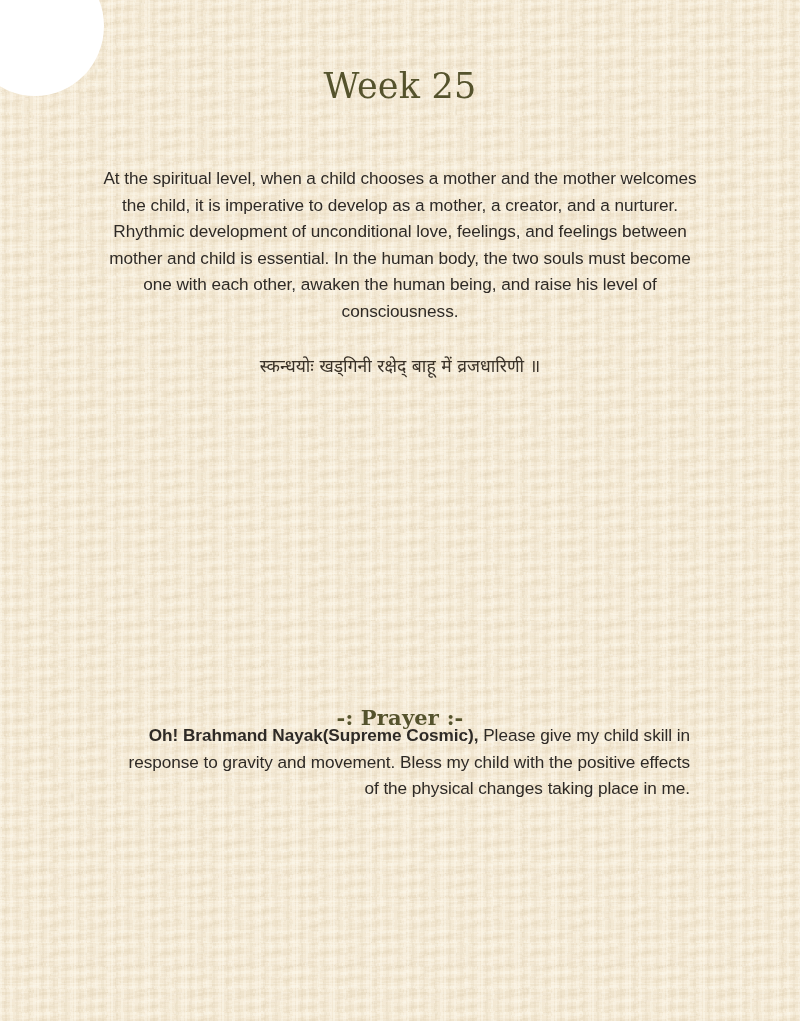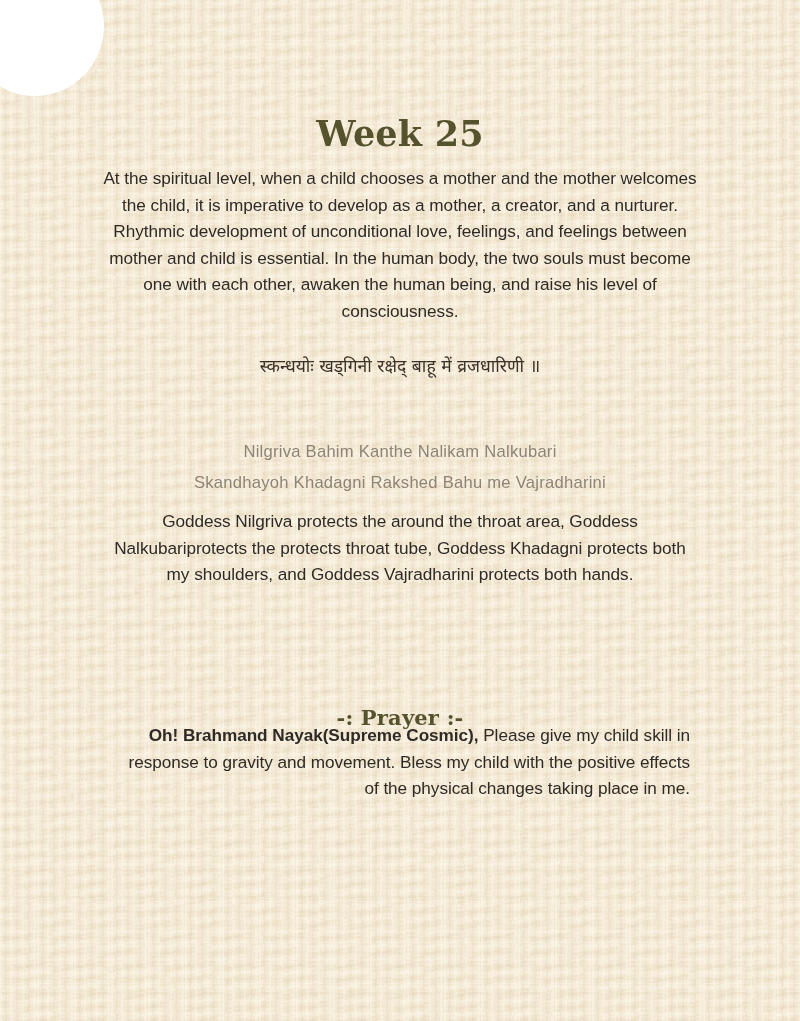--- a/index.html
+++ b/index.html
@@ -93,25 +93,24 @@
     z-index: 3;
   }
 
   .title {
     position: absolute;
     top: 66px;
     left: 0;
     width: 800px;
     text-align: center;
     font-family: "DejaVu Serif", "Liberation Serif", serif;
-    font-weight: 700;
+    font-weight: 400;
     font-size: 35px;
     letter-spacing: .2px;
     color: #55532d;
-    margin-top: 47px;
   }
 
   .intro {
     position: absolute;
     top: 141px;
     left: 100px;
     width: 600px;
     text-align: center;
     font-size: 17.2px;
     line-height: 26.6px;
@@ -198,26 +197,21 @@
 <div class="page">
 
   <div class="title">Week 25</div>
 
   <div class="intro">At the spiritual level, when a child chooses a mother and the mother welcomes the child, it is imperative to develop as a mother, a creator, and a nurturer. Rhythmic development of unconditional love, feelings, and feelings between mother and child is essential. In the human body, the two souls must become one with each other, awaken the human being, and raise his level of consciousness.</div>
 
   <div class="shloka">
     <div>स्कन्धयोः खड्गिनी रक्षेद् बाहू में व्रजधारिणी ॥</div>
   </div>
 
-  <div class="translit">
-    <div>Nilgriva Bahim Kanthe Nalikam Nalkubari</div>
-    <div>Skandhayoh Khadagni Rakshed Bahu me Vajradharini</div>
-  </div>
-
-  <div class="meaning">Goddess Nilgriva protects the around the throat area, Goddess Nalkubariprotects the protects throat tube, Goddess Khadagni protects both my shoulders, and Goddess Vajradharini protects both hands.</div>
+
 
   <div class="prayer-heading">-: Prayer :-</div>
 
   <div class="prayer-body">
     <span class="lead">Oh! Brahmand Nayak(Supreme Cosmic),</span><span> Please give my child skill in response to gravity and movement. Bless my child with the positive effects of the physical changes taking place in me.</span>
   </div>
 
 </div>
 
 </body></html>

